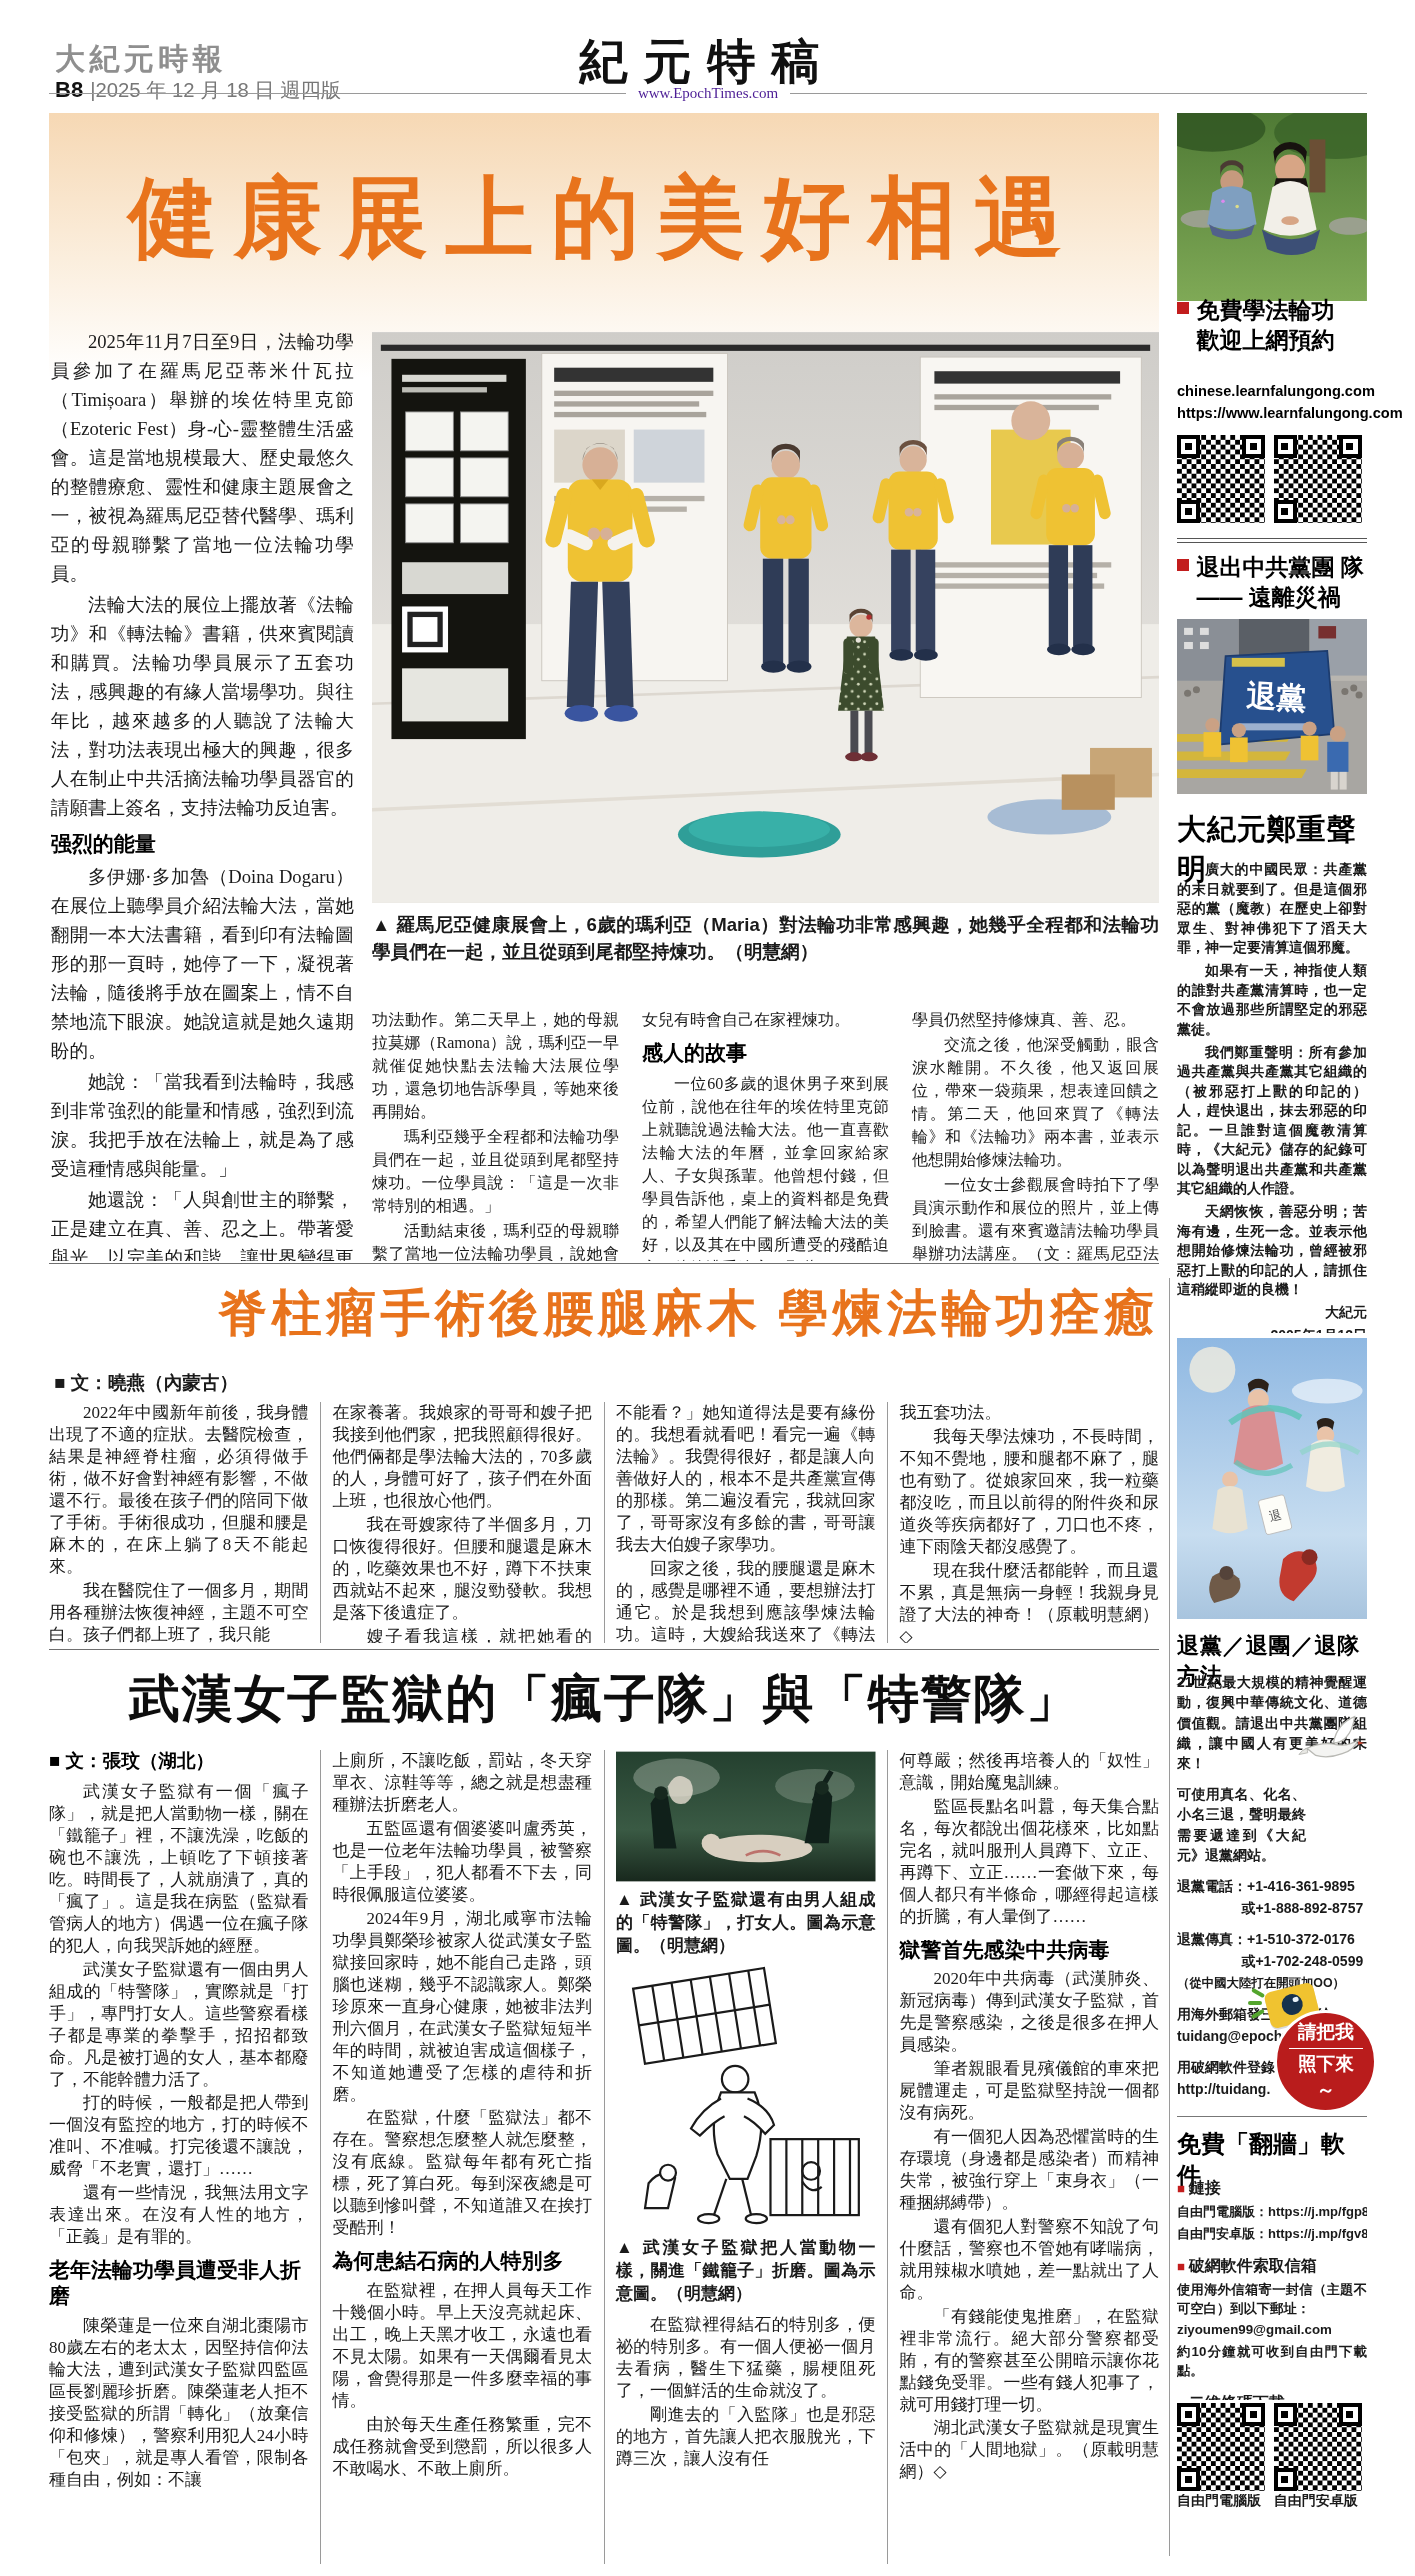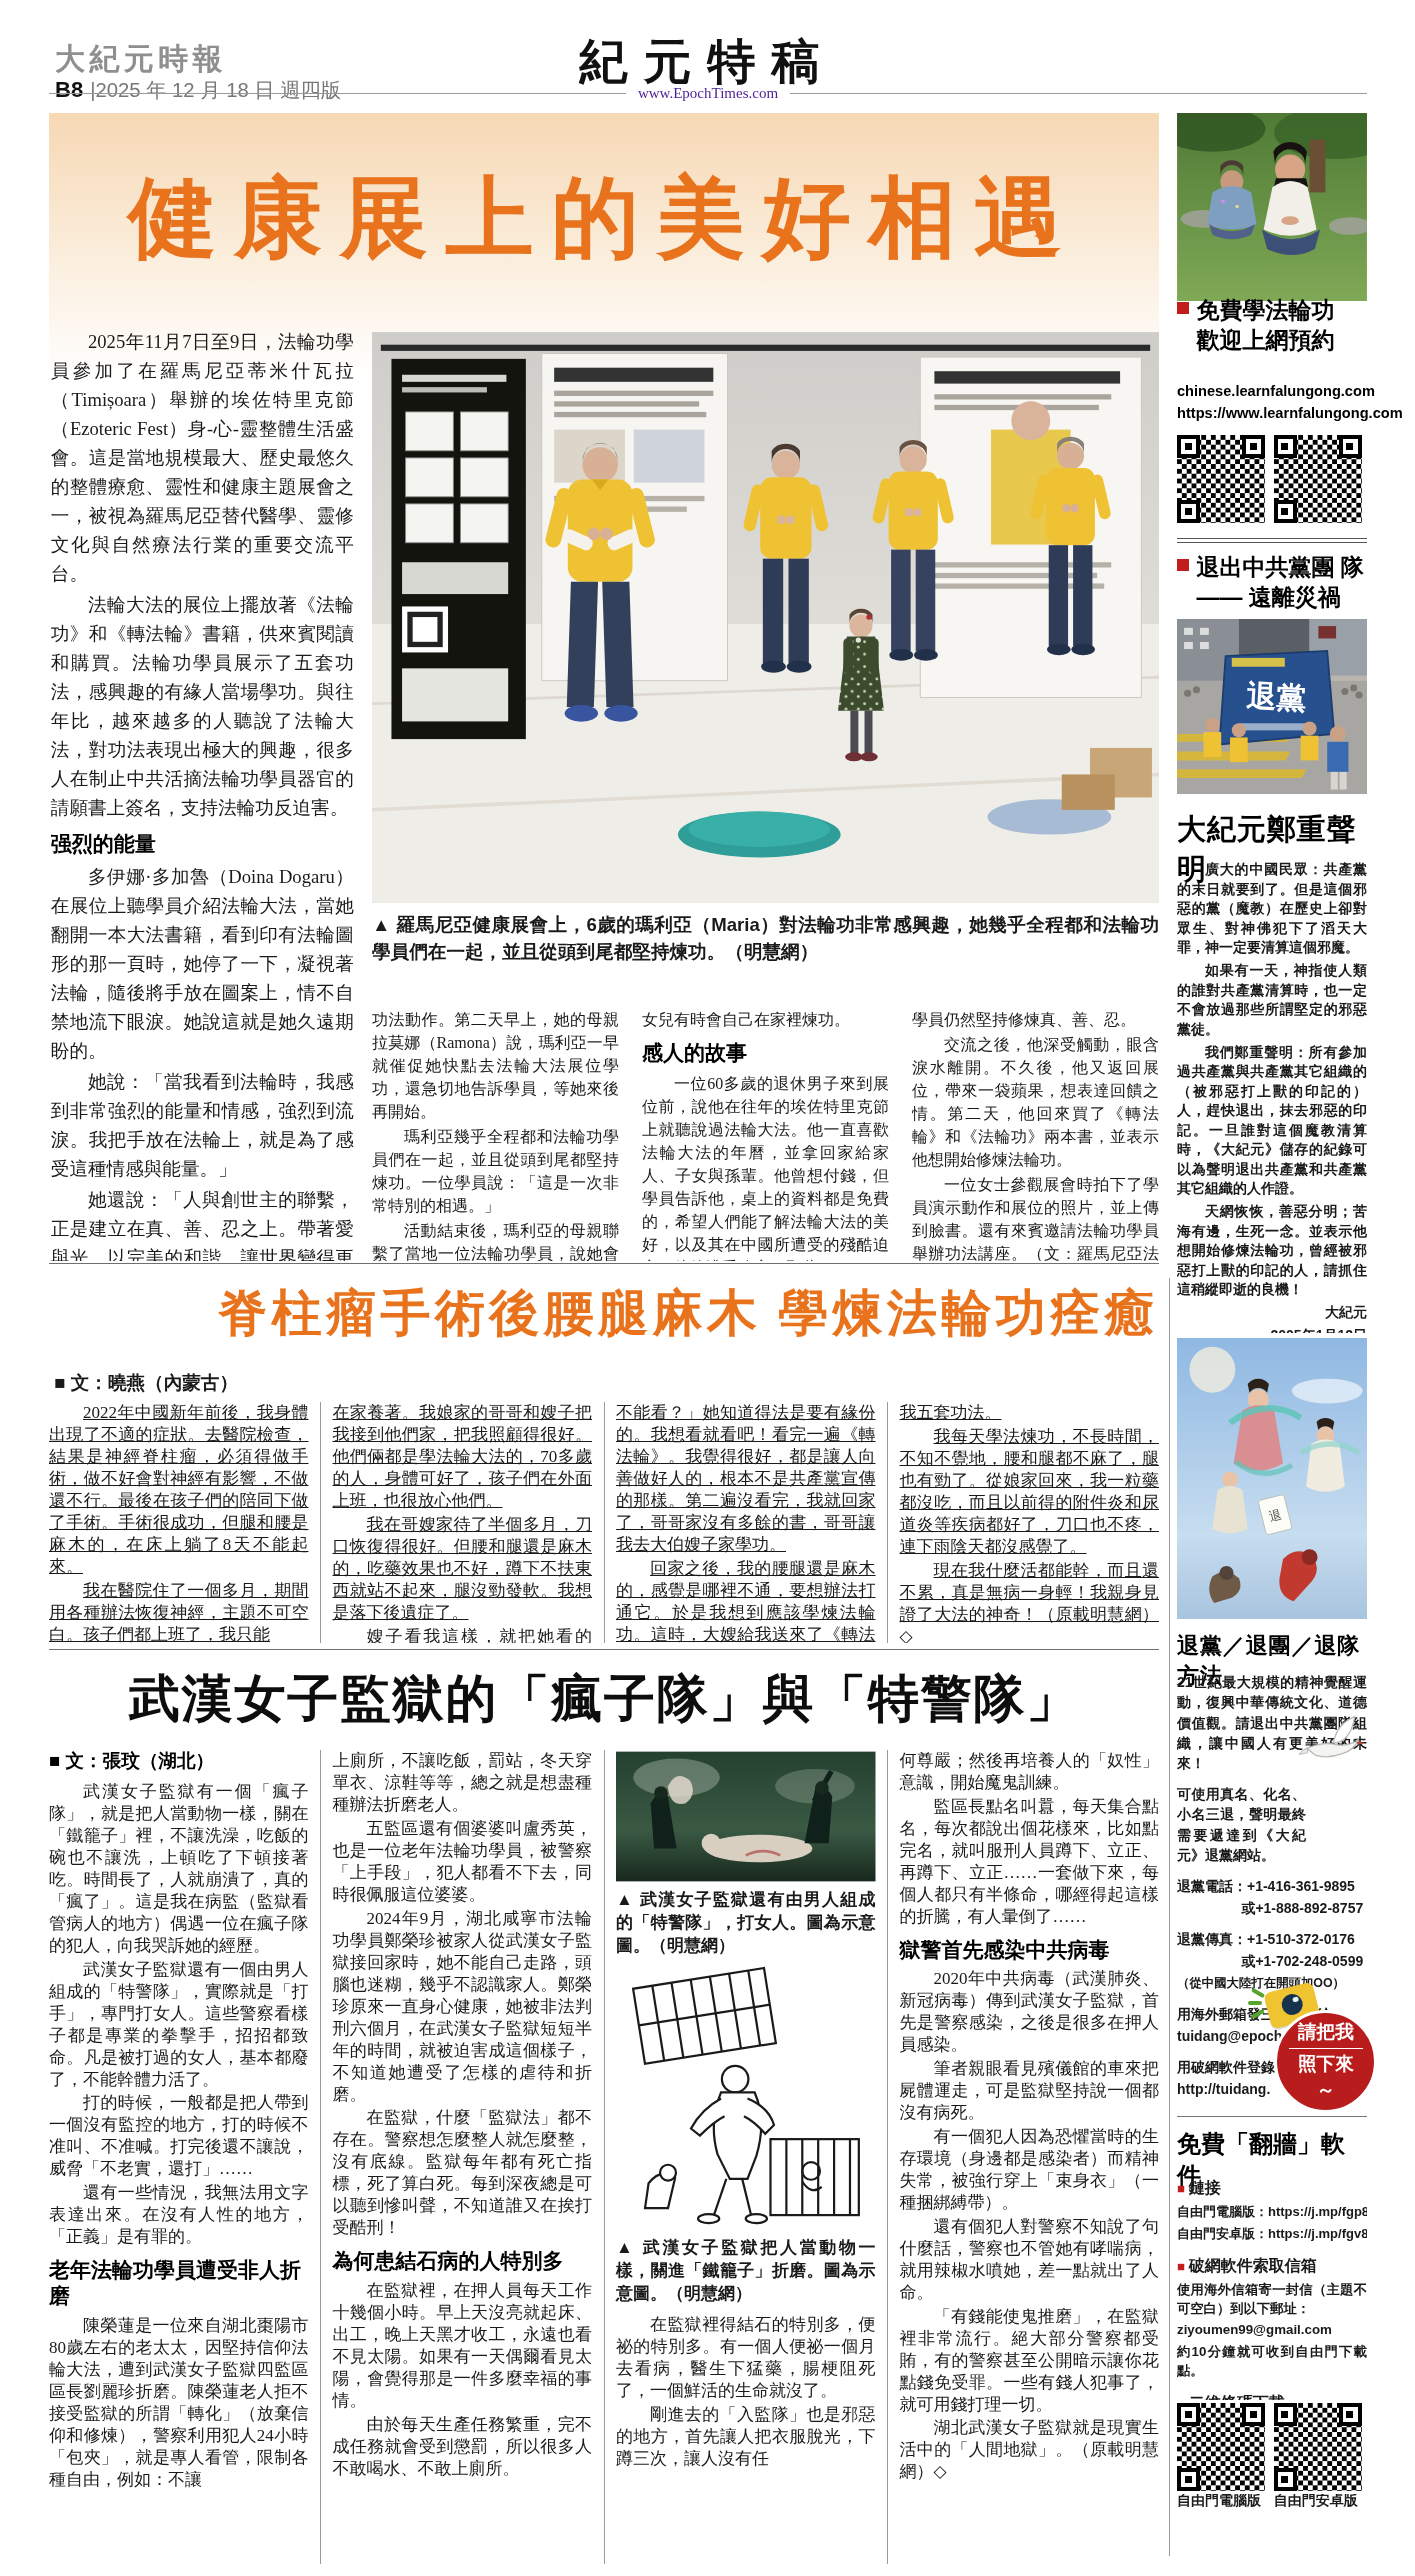--- a/index.html
+++ b/index.html
@@ -53,21 +53,21 @@
   .a2{position:absolute;top:1276px;left:49px;width:1110px;height:368px;}
   .a2 .headline{position:absolute;top:3.5px;left:0;width:1110px;text-align:right;
         font-size:50px;font-weight:bold;color:#e8731c;letter-spacing:4.4px;}
   .a2 .byline{position:absolute;top:94px;left:5.3px;font-family:"Liberation Sans","DejaVu Sans",sans-serif;
         font-weight:bold;font-size:18.6px;}
   .cols4{display:flex;}
   .cols4 .col{flex:1;overflow:hidden;font-size:17px;line-height:22px;padding:0 11.5px;}
   .cols4 .col:first-child{padding-left:0;}
   .cols4 .col:last-child{padding-right:0;}
   .cols4 .col + .col{border-left:0.9px solid #9a9a9a;}
-  .a2 .cols4{position:absolute;top:126px;left:0;width:1110px;height:241px;text-decoration:underline;}
+  .a2 .cols4{position:absolute;top:126px;left:0;width:1110px;height:241px;}
   .a3{position:absolute;top:1660px;left:49px;width:1110px;height:904px;}
   .a3 .headline{position:absolute;top:5.3px;left:0;width:1110px;text-align:center;
         font-size:51px;font-weight:bold;color:#0d0d0d;letter-spacing:1.8px;}
   .a3 .cols4{position:absolute;top:90px;left:0;width:1110px;height:814px;}
   .ill{display:block;width:100%;background:#fff;}
   .ill-caption{font-family:"Liberation Sans","DejaVu Sans",sans-serif;font-weight:bold;
         font-size:17px;line-height:23px;text-align:justify;margin:5.3px 0 8.8px 0;}
   
   .sidebar{position:absolute;top:0;left:1177px;width:190px;height:2576px;
         font-family:"Liberation Sans","DejaVu Sans",sans-serif;}
@@ -126,21 +126,21 @@
   <div class="header-rule">
     <span class="ln"></span>
     <span class="site">www.EpochTimes.com</span>
     <span class="ln"></span>
   </div>
 
   <section class="a1">
     <div class="band"></div>
     <div class="headline">健康展上的美好相遇</div>
     <div class="c1">
-        <div class="blk p">2025年11月7日至9日，法輪功學員參加了在羅馬尼亞蒂米什瓦拉（Timișoara）舉辦的埃佐特里克節（Ezoteric Fest）身-心-靈整體生活盛會。這是當地規模最大、歷史最悠久的整體療愈、靈性和健康主題展會之一，被視為羅馬尼亞替代醫學、靈修文化與自然療法行業的重要交流平台。</div>
+        <div class="blk p">2025年11月7日至9日，法輪功學員參加了在羅馬尼亞蒂米什瓦拉（Timișoara）舉辦的埃佐特里克節（Ezoteric Fest）身-心-靈整體生活盛會。這是當地規模最大、歷史最悠久的整體療愈、靈性和健康主題展會之一，被視為羅馬尼亞替代醫學、瑪利亞的母親聯繫了當地一位法輪功學員。</div>
         <div class="blk p">法輪大法的展位上擺放著《法輪功》和《轉法輪》書籍，供來賓閱讀和購買。法輪功學員展示了五套功法，感興趣的有緣人當場學功。與往年比，越來越多的人聽說了法輪大法，對功法表現出極大的興趣，很多人在制止中共活摘法輪功學員器官的請願書上簽名，支持法輪功反迫害。</div>
         <div class="blk h">强烈的能量</div>
         <div class="blk p">多伊娜·多加魯（Doina Dogaru）在展位上聽學員介紹法輪大法，當她翻開一本大法書籍，看到印有法輪圖形的那一頁時，她停了一下，凝視著法輪，隨後將手放在圖案上，情不自禁地流下眼淚。她說這就是她久遠期盼的。</div>
         <div class="blk p">她說：「當我看到法輪時，我感到非常強烈的能量和情感，強烈到流淚。我把手放在法輪上，就是為了感受這種情感與能量。」</div>
         <div class="blk p">她還說：「人與創世主的聯繫，正是建立在真、善、忍之上。帶著愛與光，以完美的和諧，讓世界變得更好。」</div>
       </div>
 
     <div class="photo">
       <svg width="787" height="571" viewBox="0 0 890 645">
         <defs>

